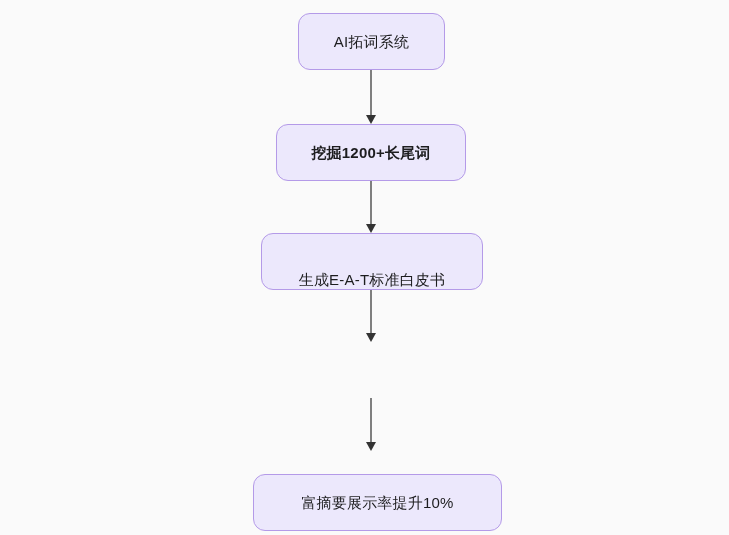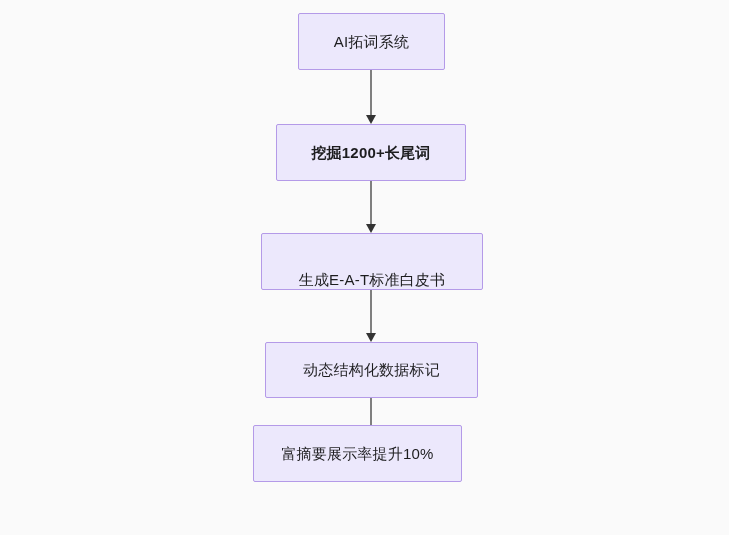--- a/index.html
+++ b/index.html
@@ -16,21 +16,21 @@
   #flowchart {
     position: relative;
     width: 729px;
     height: 535px;
   }
   .node {
     position: absolute;
     box-sizing: border-box;
     background: #ece8fc;
     border: 1.6px solid #b49ae8;
-    border-radius: 2px;
+    border-radius: 12px;
     display: flex;
     align-items: center;
     justify-content: center;
     color: #1d1d1f;
     font-size: 15px;
     line-height: 1.2;
     letter-spacing: 0.2px;
     white-space: nowrap;
   }
   .node-label {
@@ -83,26 +83,23 @@
 
   <div class="node" id="node-3" style="left: 261px; top: 233px; width: 222px; height: 57px; align-items: flex-end;">
     <span class="node-label">生成E-A-T标准白皮书</span>
   </div>
 
   <div class="edge" id="edge-3" style="left: 366px; top: 290px; height: 52px;">
     <div class="edge-line" style="height: 44px;"></div>
     <div class="edge-head"></div>
   </div>
 
-  <div class="node" id="node-4" style="left: 265px; top: 342px; width: 213px; height: 56px;">
-    <span class="node-label">动态结构化数据标记</span>
-  </div>
 
   <div class="edge" id="edge-4" style="left: 366px; top: 398px; height: 53px;">
     <div class="edge-line" style="height: 45px;"></div>
     <div class="edge-head"></div>
   </div>
 
-  <div class="node" id="node-5" style="left: 253px; top: 425px; width: 209px; height: 57px;">
+  <div class="node" id="node-5" style="left: 253px; top: 474px; width: 249px; height: 57px;">
     <span class="node-label">富摘要展示率提升10%</span>
   </div>
 
 </div>
 
 </body></html>

